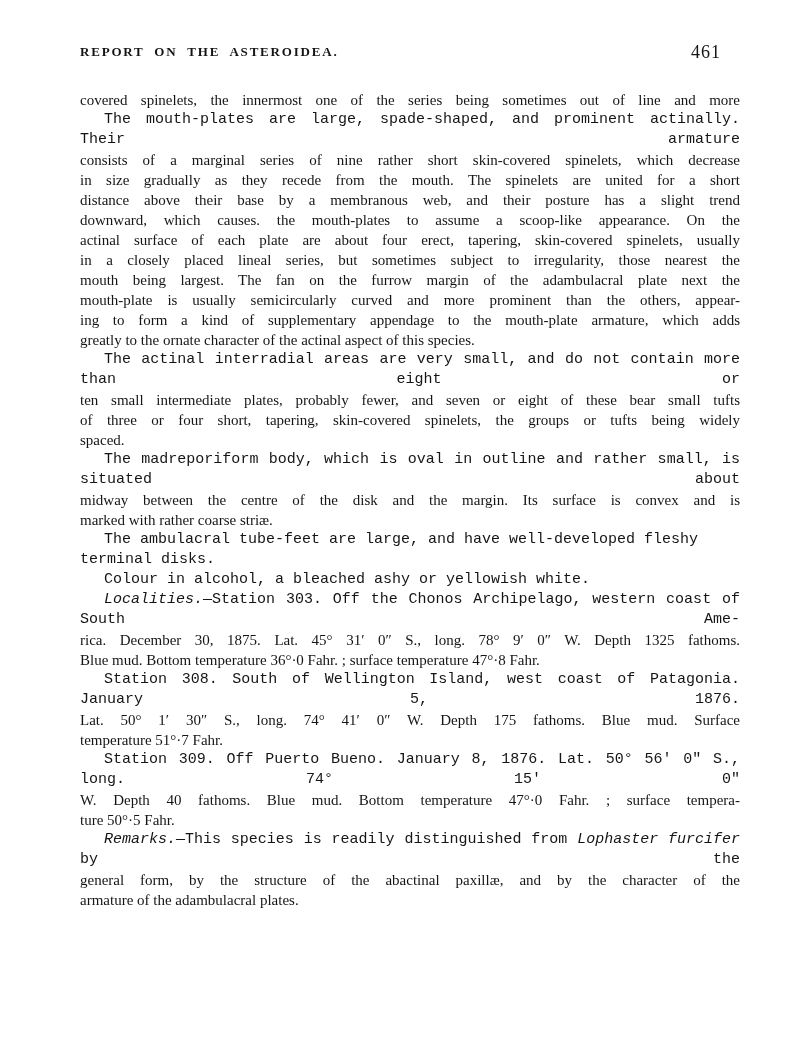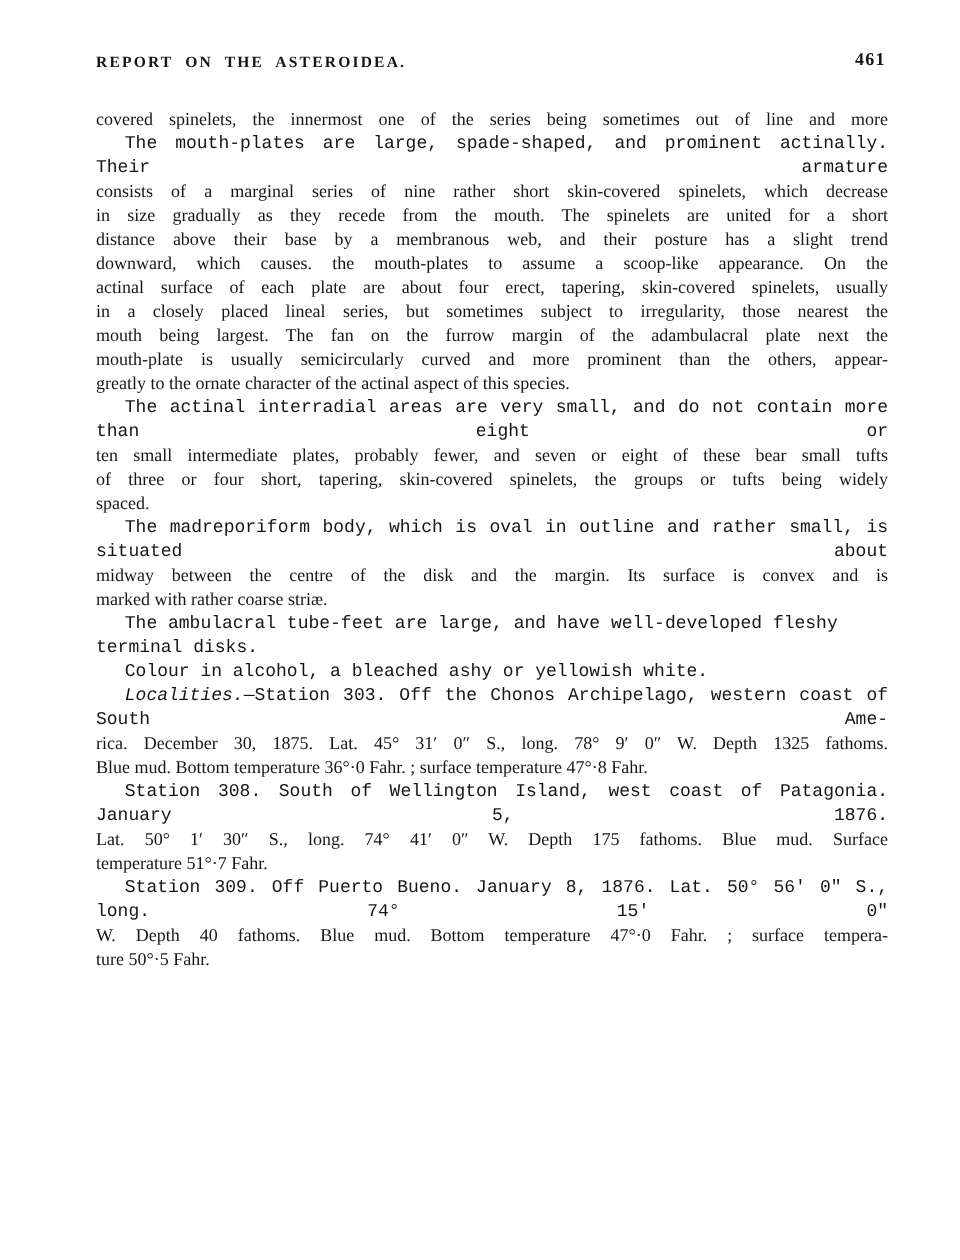--- a/index.html
+++ b/index.html
@@ -27,24 +27,24 @@
   .running-title {
     text-align: left;
     font-size: 13px;
     font-weight: bold;
     letter-spacing: 1.8px;
     word-spacing: 5px;
     color: var(--ink, #151515);
   }
   .page-number {
     position: absolute;
-    right: 2px;
+    right: 19px;
     top: -2px;
-    font-size: 15px;
-    font-weight: bold;
+    font-size: 18px;
+    font-weight: normal;
     letter-spacing: 1px;
   }
   .page-body {
     position: absolute;
     top: 90px;
     left: 80px;
     width: 660px;
     font-size: 15px;
     line-height: 20px;
   }
@@ -78,20 +78,21 @@
       <div class="para">
         <div class="line indent">The mouth-plates are large, spade-shaped, and prominent actinally. Their armature</div>
         <div class="line">consists of a marginal series of nine rather short skin-covered spinelets, which decrease</div>
         <div class="line">in size gradually as they recede from the mouth. The spinelets are united for a short</div>
         <div class="line">distance above their base by a membranous web, and their posture has a slight trend</div>
         <div class="line">downward, which causes. the mouth-plates to assume a scoop-like appearance. On the</div>
         <div class="line">actinal surface of each plate are about four erect, tapering, skin-covered spinelets, usually</div>
         <div class="line">in a closely placed lineal series, but sometimes subject to irregularity, those nearest the</div>
         <div class="line">mouth being largest. The fan on the furrow margin of the adambulacral plate next the</div>
         <div class="line">mouth-plate is usually semicircularly curved and more prominent than the others, appear-</div>
+        <div class="line">ing to form a kind of supplementary appendage to the mouth-plate armature, which adds</div>
         <div class="line last">greatly to the ornate character of the actinal aspect of this species.</div>
       </div>
       <div class="para">
         <div class="line indent">The actinal interradial areas are very small, and do not contain more than eight or</div>
         <div class="line">ten small intermediate plates, probably fewer, and seven or eight of these bear small tufts</div>
         <div class="line">of three or four short, tapering, skin-covered spinelets, the groups or tufts being widely</div>
         <div class="line last">spaced.</div>
       </div>
       <div class="para">
         <div class="line indent">The madreporiform body, which is oval in outline and rather small, is situated about</div>
@@ -112,14 +113,19 @@
       <div class="para">
         <div class="line indent">Station 308. South of Wellington Island, west coast of Patagonia. January 5, 1876.</div>
         <div class="line">Lat. 50° 1′ 30″ S., long. 74° 41′ 0″ W. Depth 175 fathoms. Blue mud. Surface</div>
         <div class="line last">temperature 51°·7 Fahr.</div>
       </div>
       <div class="para">
         <div class="line indent">Station 309. Off Puerto Bueno. January 8, 1876. Lat. 50° 56′ 0″ S., long. 74° 15′ 0″</div>
         <div class="line">W. Depth 40 fathoms. Blue mud. Bottom temperature 47°·0 Fahr. ; surface tempera-</div>
         <div class="line last">ture 50°·5 Fahr.</div>
       </div>
+      <div class="para">
+        <div class="line indent"><i>Remarks.</i>—This species is readily distinguished from <i>Lophaster furcifer</i> by the</div>
+        <div class="line">general form, by the structure of the abactinal paxillæ, and by the character of the</div>
+        <div class="line last">armature of the adambulacral plates.</div>
+      </div>
     </div>
 </div>
 
 </body></html>

